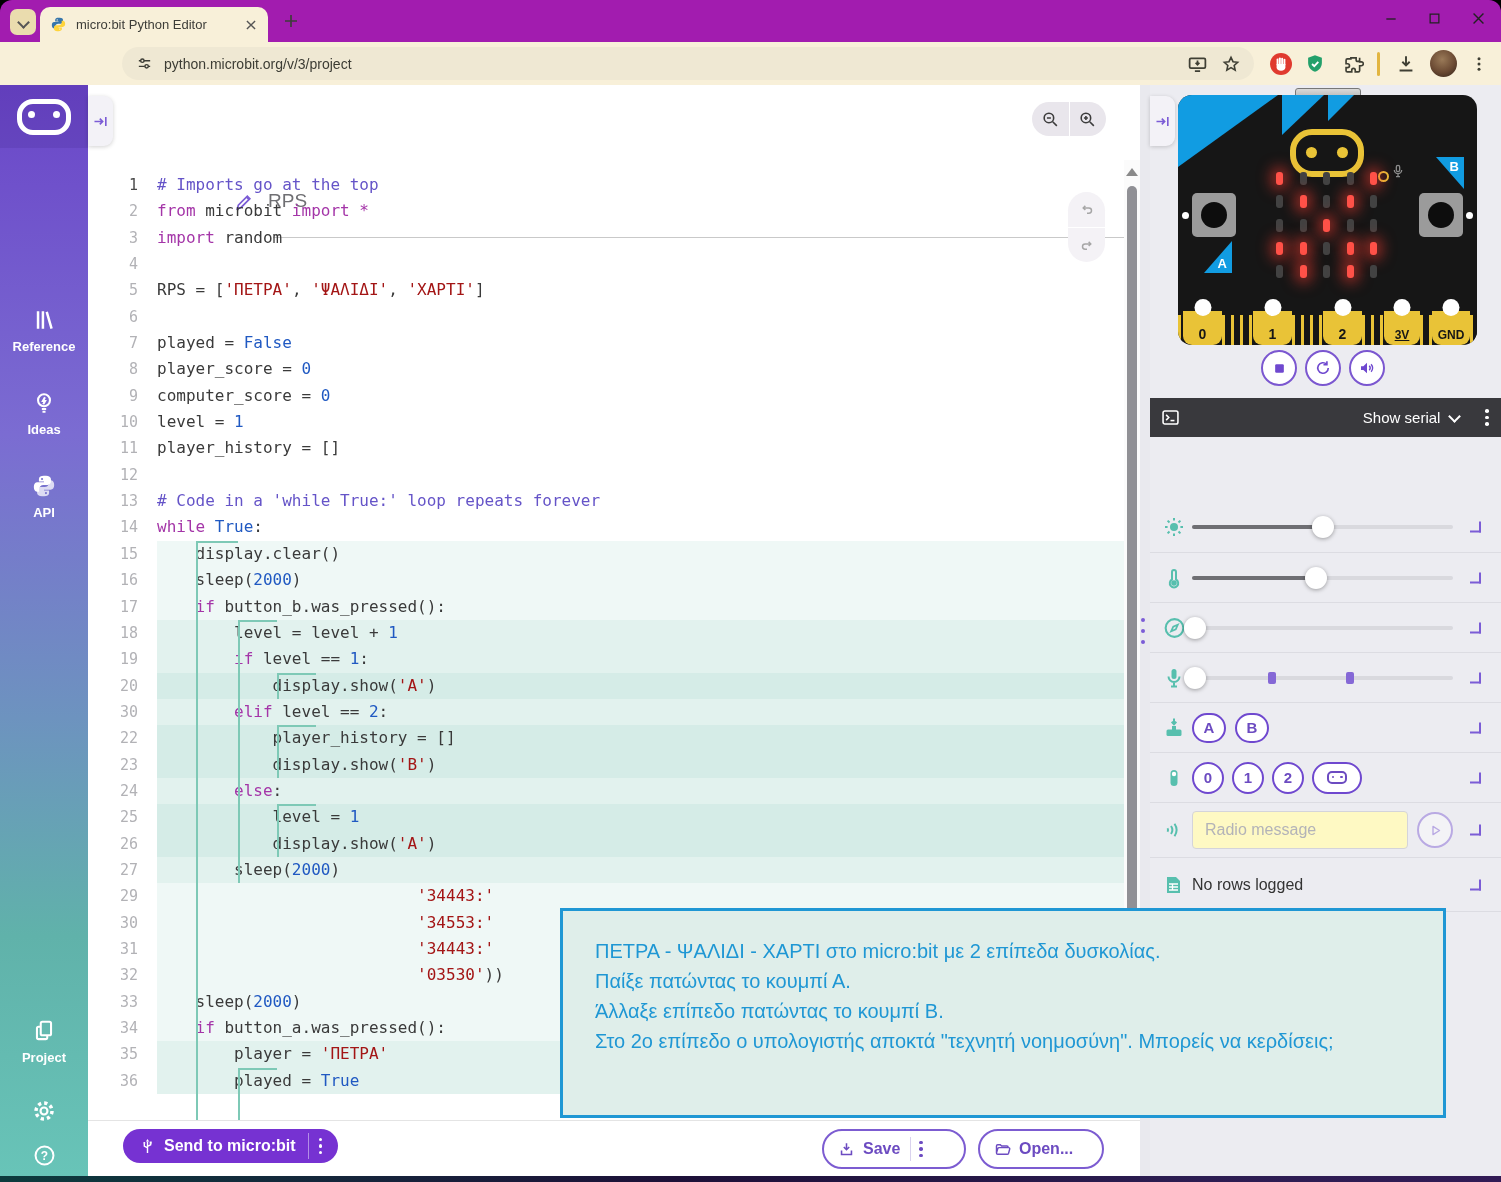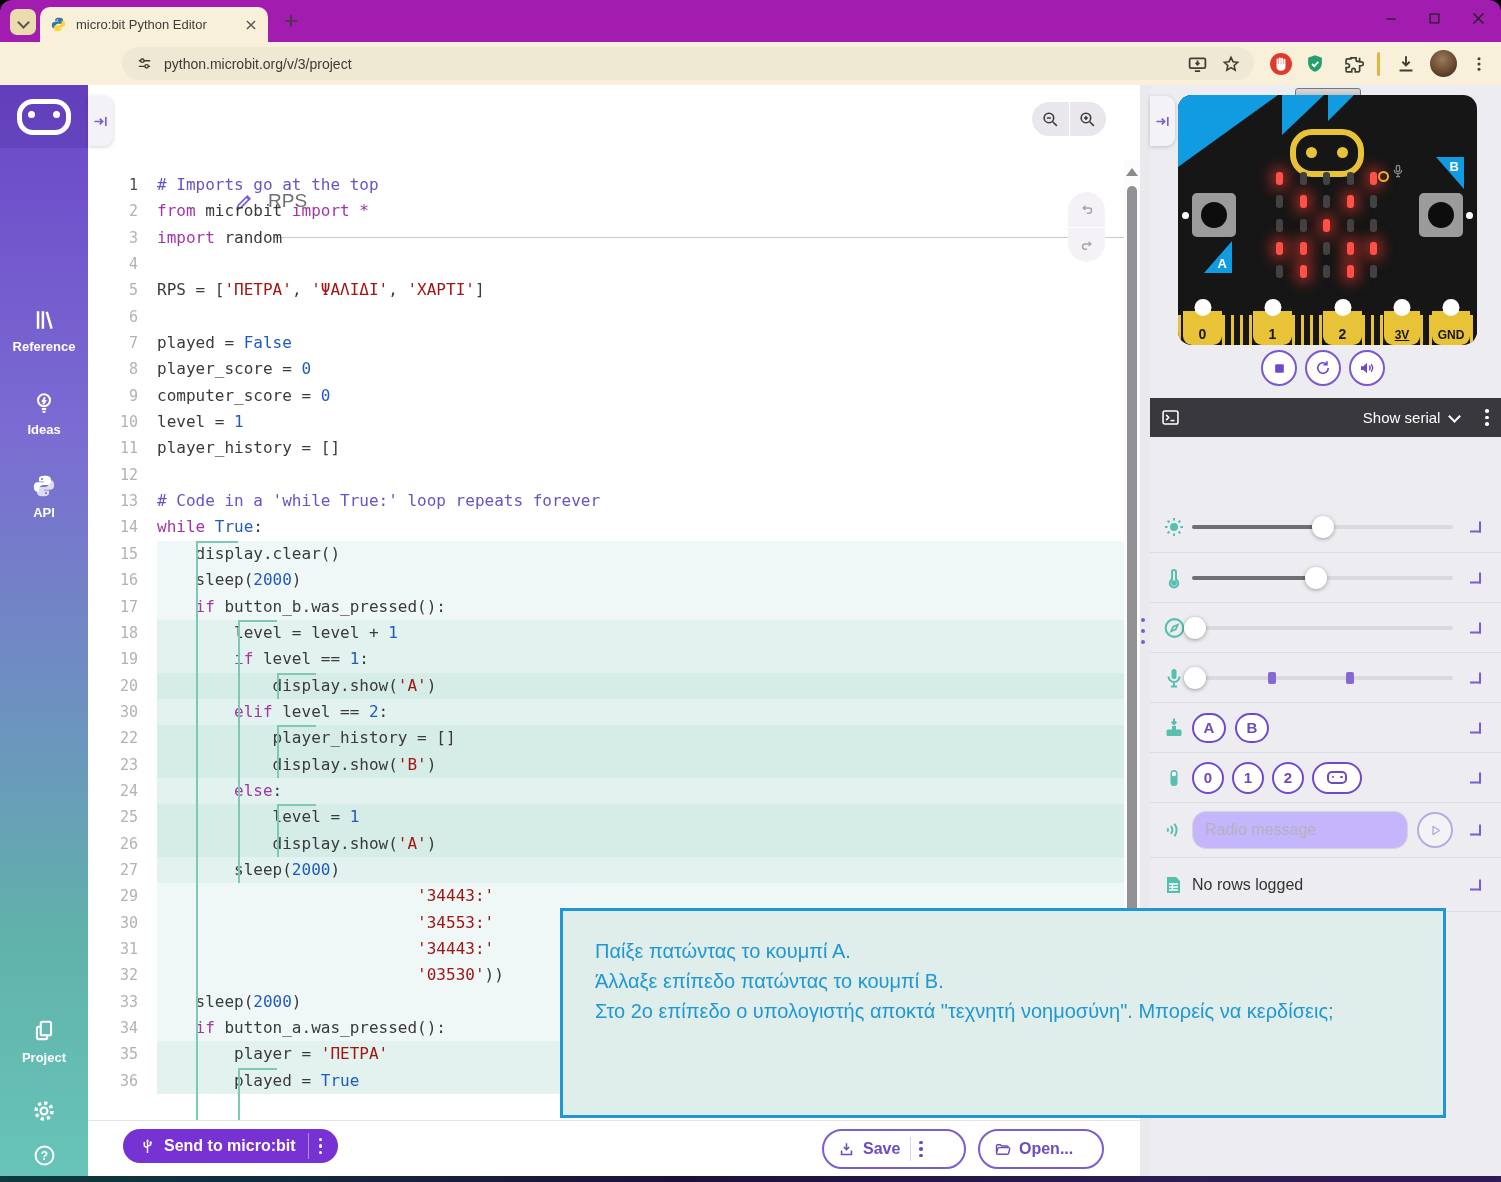--- a/index.html
+++ b/index.html
@@ -138,22 +138,22 @@
     border:2.5px solid #6f48cf;background:#fff;box-sizing:border-box;display:flex;align-items:center;justify-content:center;}
   .playbtn.faded{opacity:.40;}
   .track{position:absolute;left:42px;top:50%;margin-top:-2px;width:261px;height:4px;border-radius:2px;background:#d9d9de;}
   .tfill{position:absolute;left:0;top:0;height:4px;border-radius:2px;background:#6e6e73;}
   .thumb{position:absolute;top:50%;margin-top:-11px;width:22px;height:22px;border-radius:50%;background:#fff;
     box-shadow:0 1px 4px rgba(0,0,0,.35);}
   .tickmark{position:absolute;top:50%;margin-top:-6px;width:8px;height:12px;border-radius:2px;background:#8568d6;}
   .pillbtn{position:absolute;top:50%;transform:translateY(-50%);height:30px;border-radius:15px;border:2.5px solid #6f48cf;
     background:#fff;box-sizing:border-box;display:flex;align-items:center;justify-content:center;
     font-size:15px;font-weight:700;color:#6c4bc1;}
-  .radioinput{position:absolute;left:42px;top:50%;transform:translateY(-50%);width:216px;height:38px;background:#c4b5fd;
-    border:1px solid #d4d4da;border-radius:14px;box-sizing:border-box;font-size:16px;color:#333;padding:0 12px;
+  .radioinput{position:absolute;left:42px;top:50%;transform:translateY(-50%);width:216px;height:38px;background:#fef9c3;
+    border:1px solid #d4d4da;border-radius:4px;box-sizing:border-box;font-size:16px;color:#333;padding:0 12px;
     font-family:"Liberation Sans",sans-serif;}
   .radioinput::placeholder{color:#b3b3b8;}
   .logtext{position:absolute;left:42px;top:50%;transform:translateY(-50%);font-size:16px;color:#333;}
   .ovalbtn{position:absolute;top:50%;transform:translateY(-50%);width:50px;height:32px;border-radius:16px;
     border:2.5px solid #6f48cf;background:#fff;box-sizing:border-box;display:flex;align-items:center;justify-content:center;}
   .mini-face{width:16px;height:9px;border:2px solid #6c4bc1;border-radius:5px;position:relative;}
   .mini-face i{position:absolute;top:2.5px;width:2.5px;height:2.5px;border-radius:50%;background:#6c4bc1;}
   .mini-face i.l{left:2.5px;} .mini-face i.r{right:2.5px;}
 
   
@@ -765,20 +765,21 @@
       <g stroke="#fff" stroke-width="1.3">
           <path d="M7 11h9M7 14h9M7 17h9M10.5 11v6"></path>
         </g>
     </svg>
     <span class="logtext">No rows logged</span>
     <span class="chev row-chev"></span>
   </div>
 </div>
 
 <div class="abs overlay" id="overlay-box">
+    <p>ΠΕΤΡΑ - ΨΑΛΙΔΙ - ΧΑΡΤΙ στο micro:bit με 2 επίπεδα δυσκολίας.</p>
     <p>Παίξε πατώντας το κουμπί Α.</p>
     <p>Άλλαξε επίπεδο πατώντας το κουμπί Β.</p>
     <p>Στο 2ο επίπεδο ο υπολογιστής αποκτά "τεχνητή νοημοσύνη". Μπορείς να κερδίσεις;</p>
   </div>
 
 <div class="abs bottombar">
   <div class="abs btn-send">
     <svg width="17" height="17" viewBox="0 0 24 24" stroke="#fff" stroke-width="2" fill="none">
       <path d="M12 5v16M12 14l-4.5-2.5V8.5M12 12l4.5-2.5v-2"></path>
         <polygon points="12,1.5 9.8,5 14.2,5" fill="#fff" stroke="none"></polygon>

